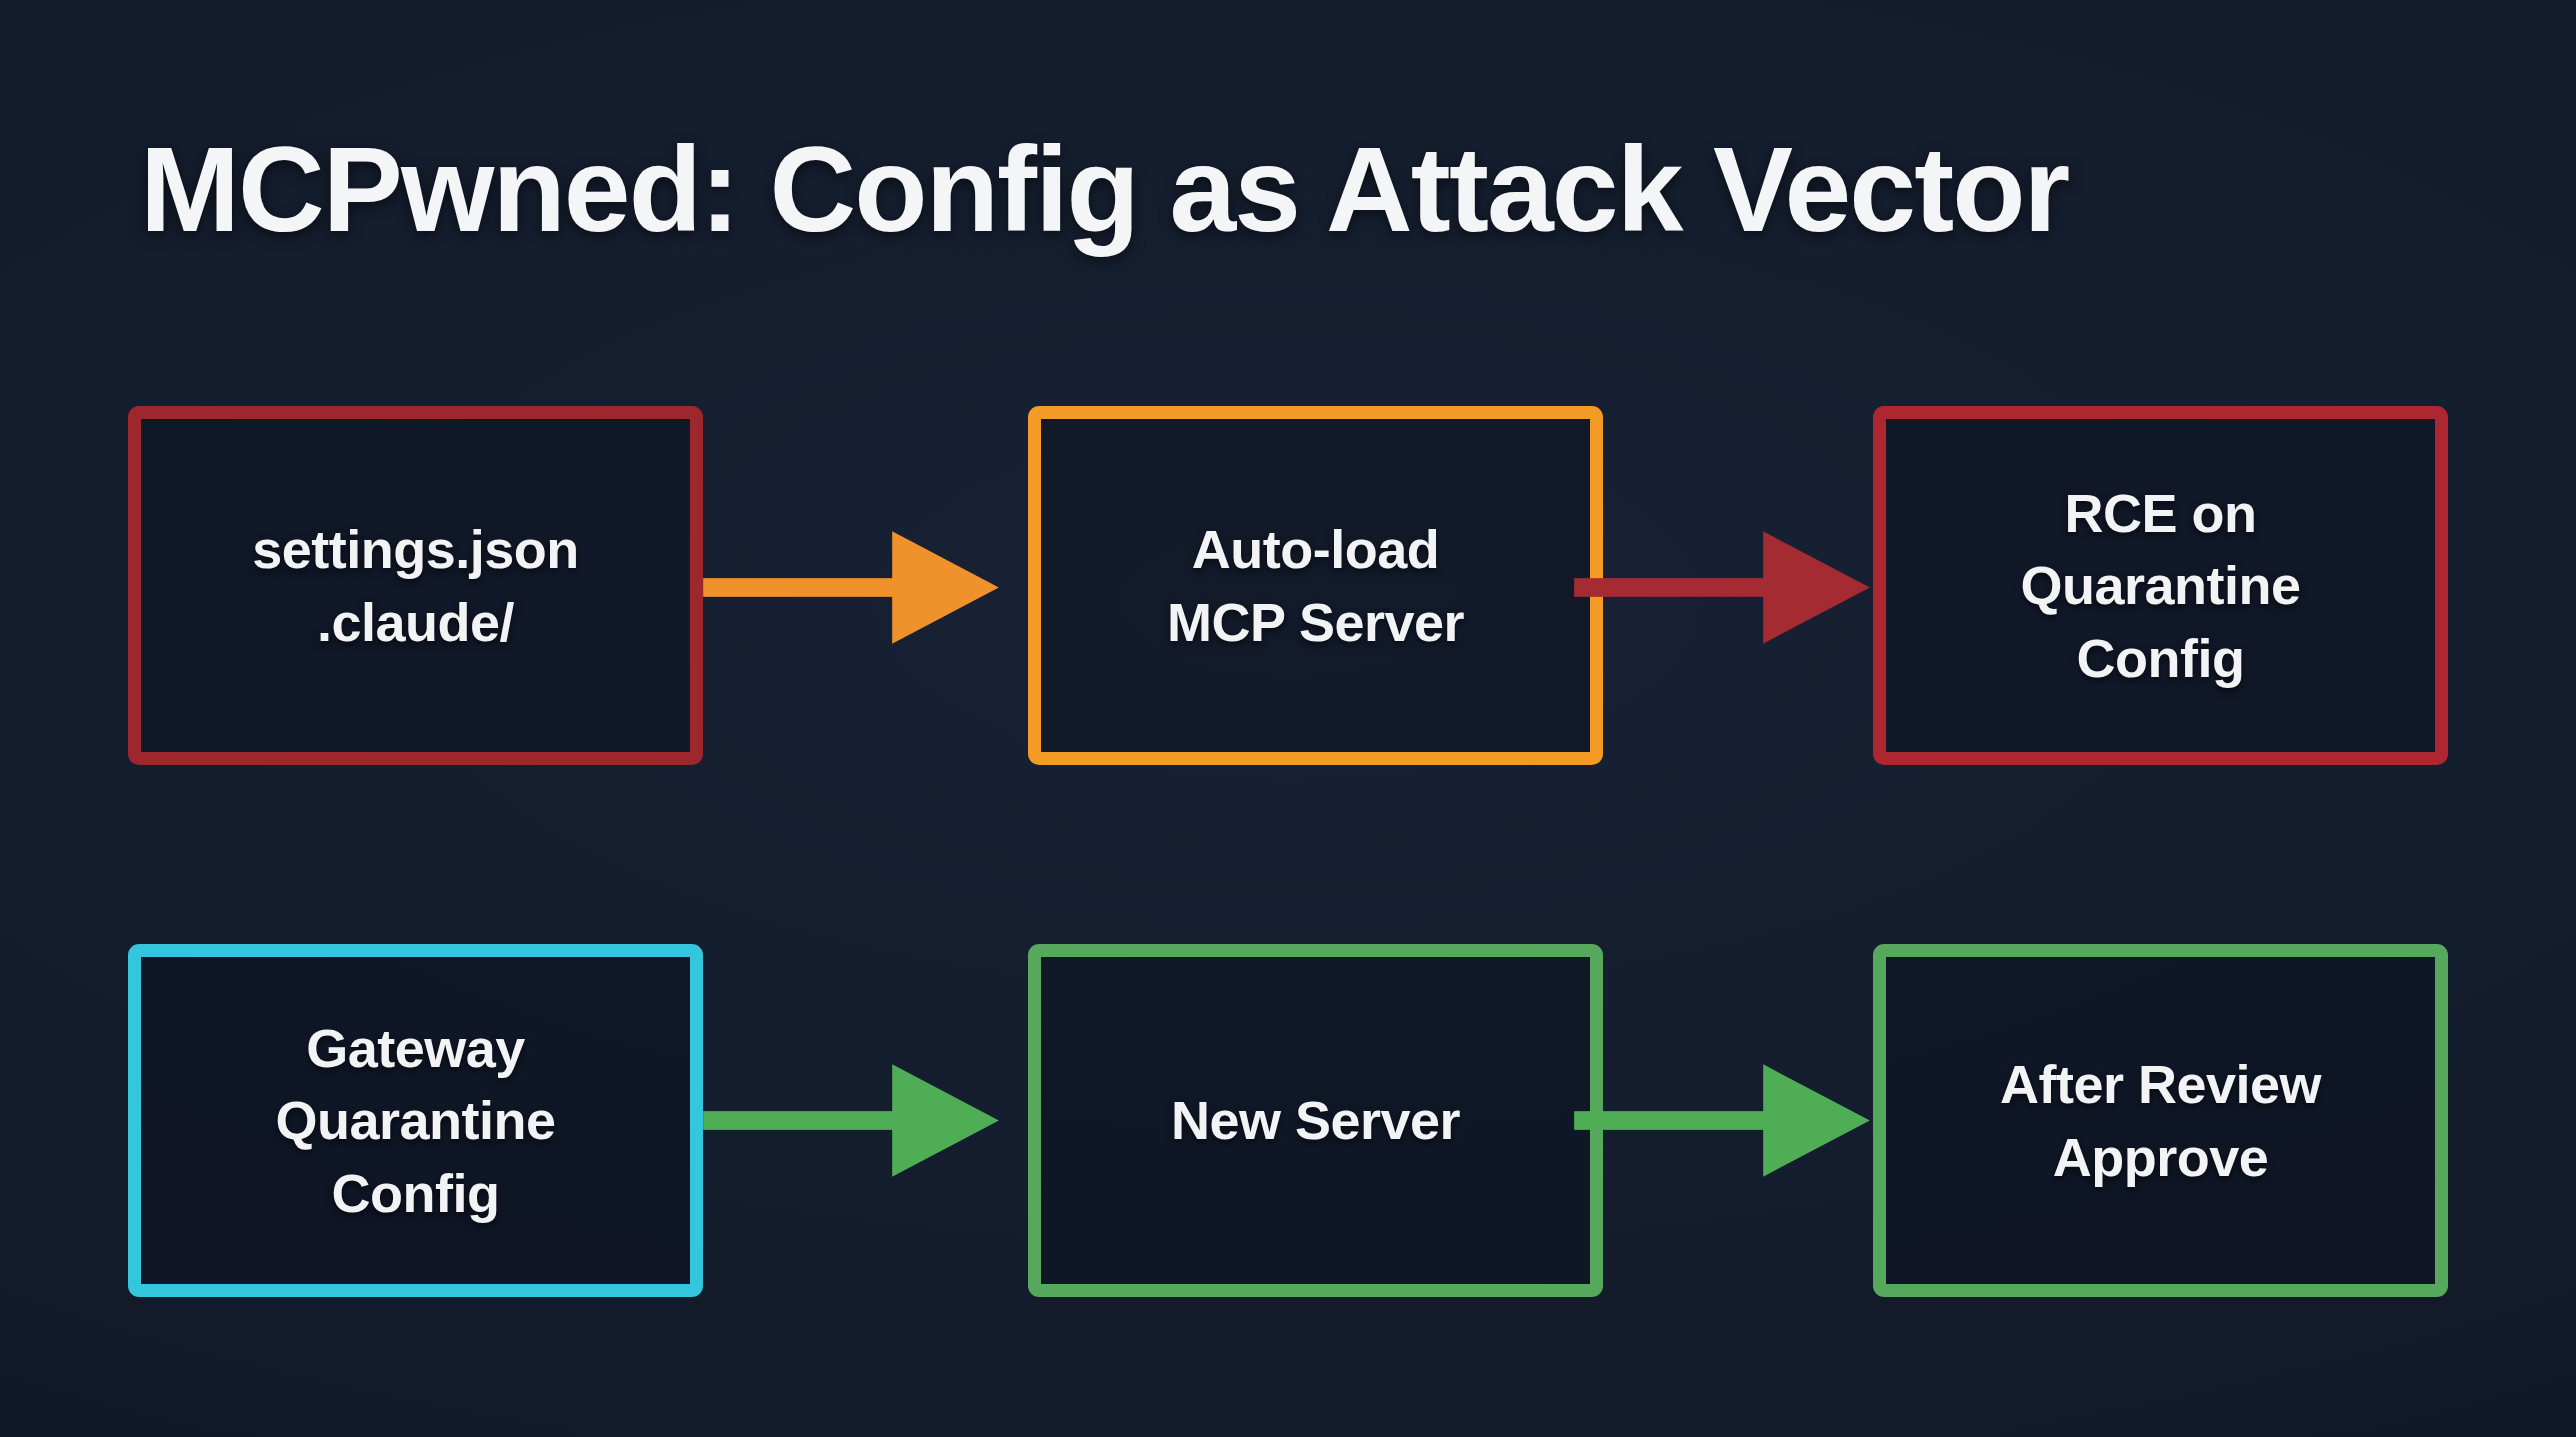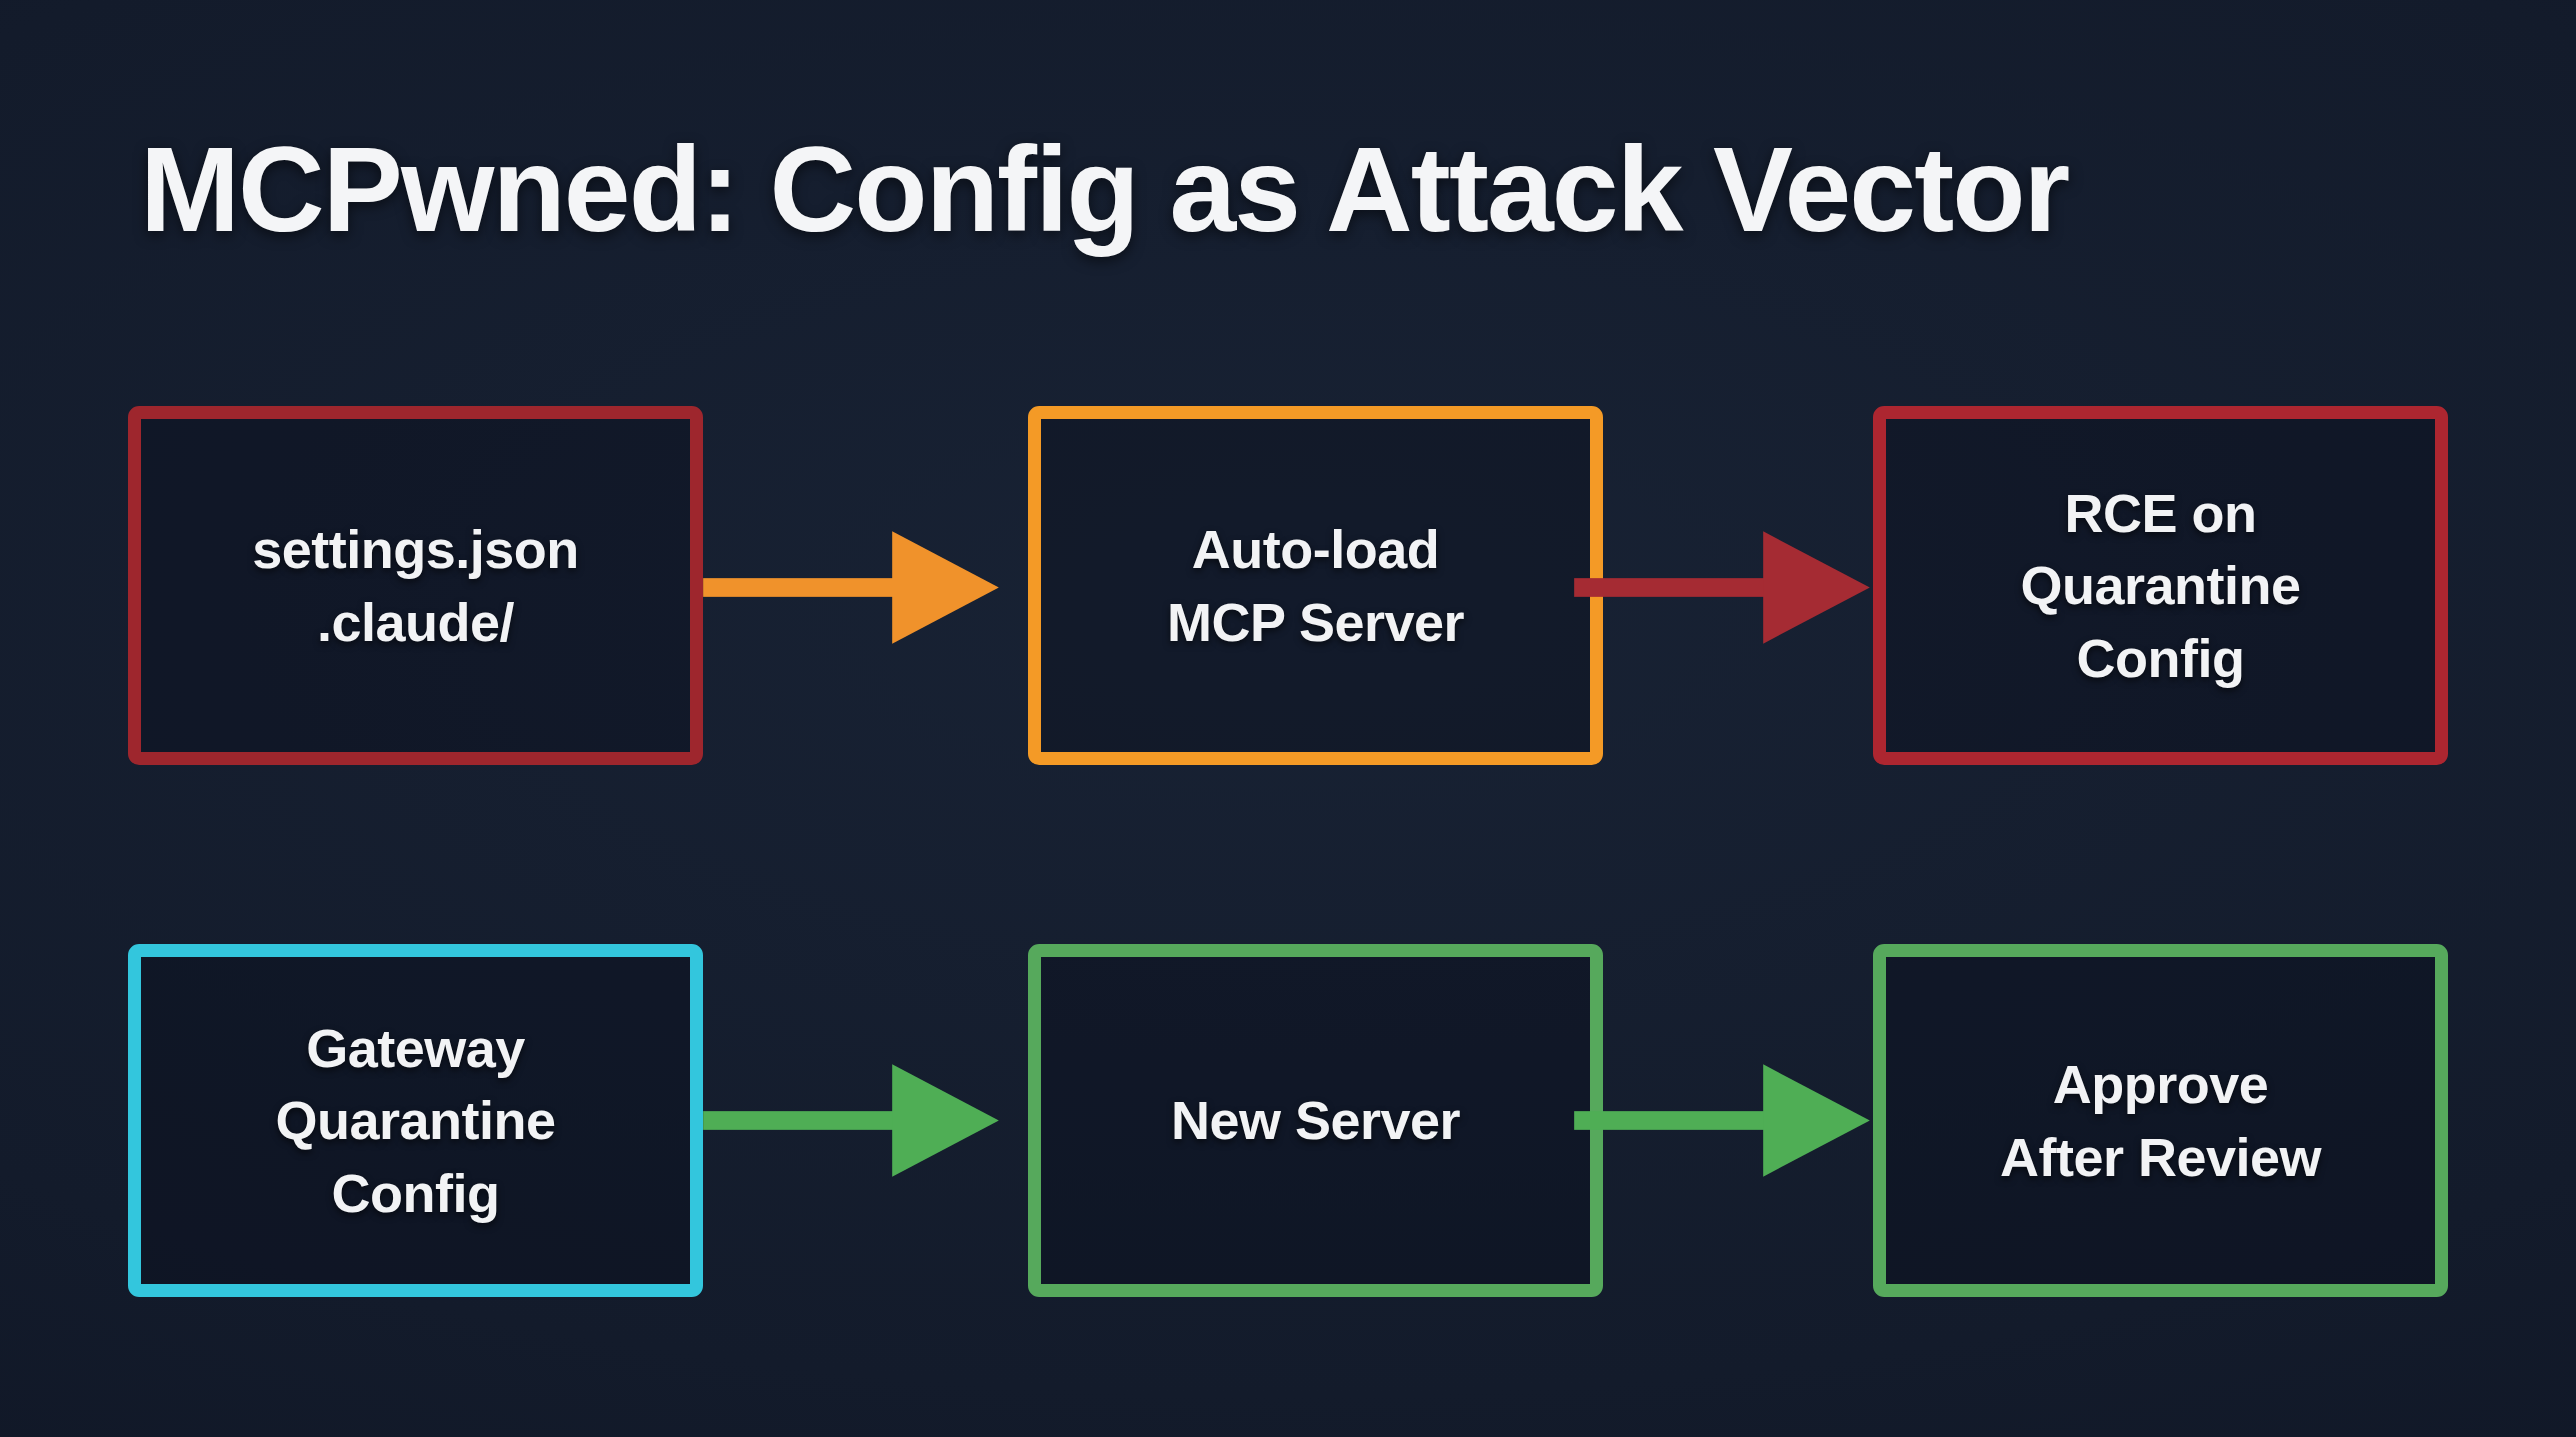--- a/index.html
+++ b/index.html
@@ -137,21 +137,21 @@
 
     <svg class="flow-arrow arrow-col-1" viewBox="0 0 316 140">
       <g style="fill: rgb(79, 174, 85);">
         <rect x="0" y="60" width="212" height="20"></rect>
         <polygon points="202,10 316,70 202,130"></polygon>
       </g>
     </svg>
 
     <div class="node node-col-2" style="border-color: rgb(86, 169, 92);">
       <div class="node-label">
+        <span>After Review</span>
         <span>Approve</span>
-        <span>After Review</span>
       </div>
     </div>
 
   </div>
 
 </div>
 
 
 </body></html>

